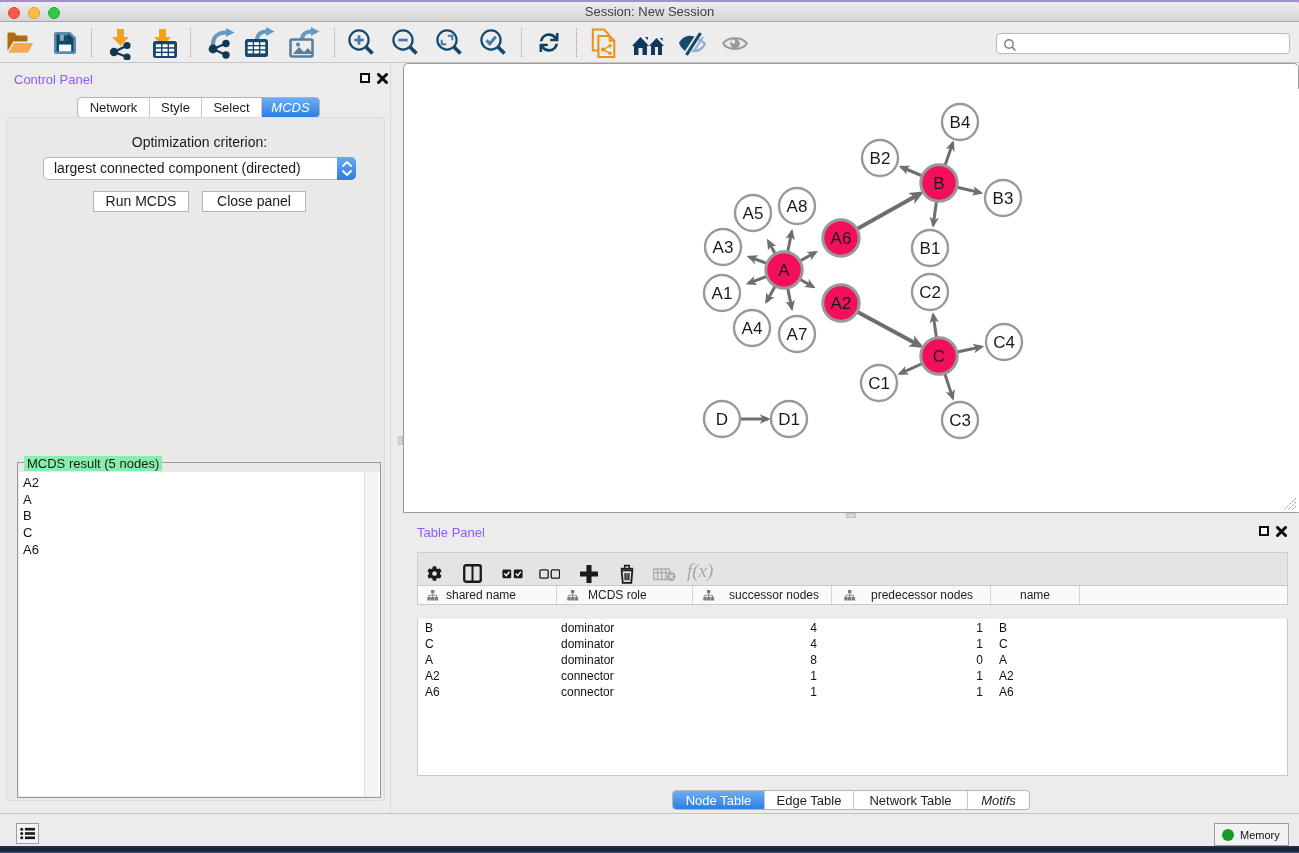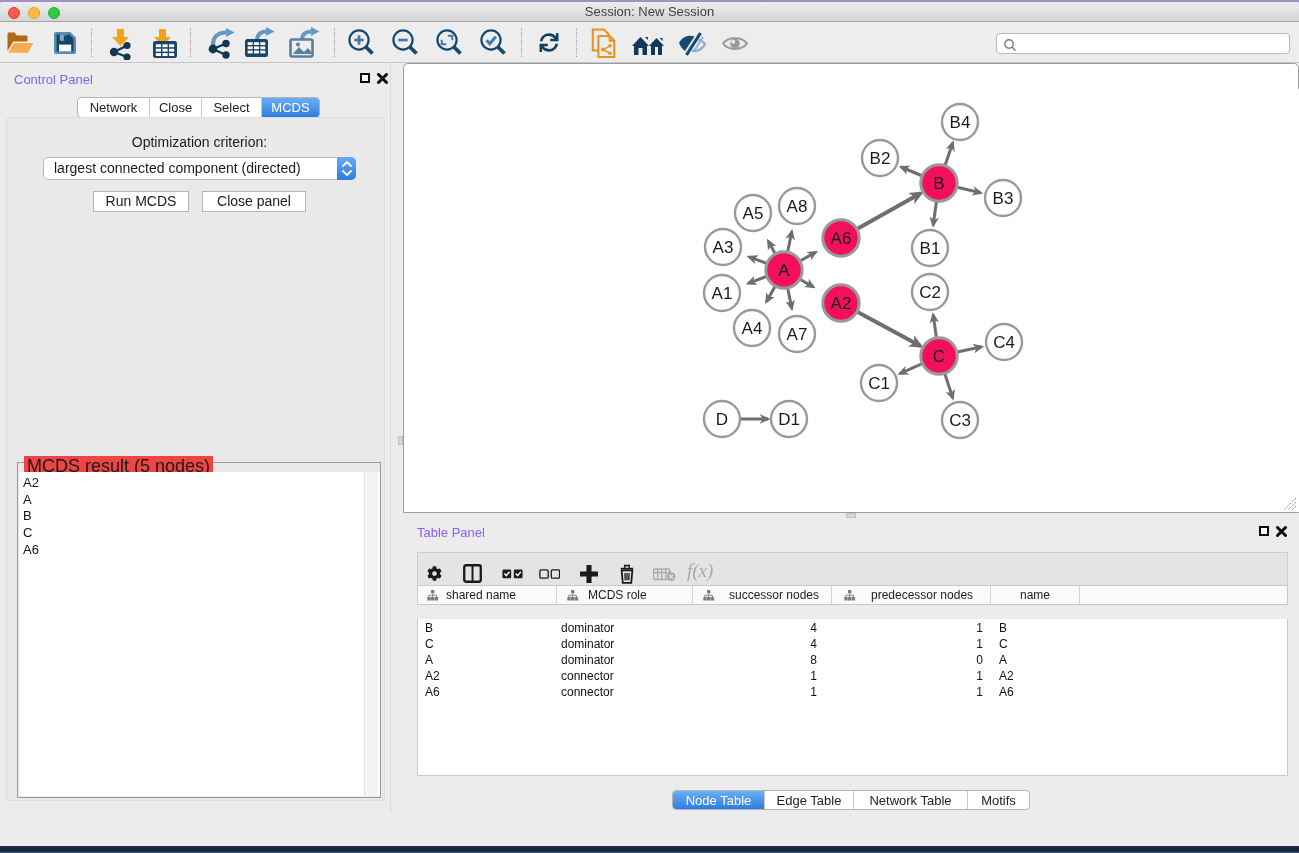--- a/index.html
+++ b/index.html
@@ -18,30 +18,30 @@
 .toolbar { position:absolute; left:0; top:22px; width:1299px; height:41px; background:#ededed; border-bottom:1px solid #c6c6c6; }
 .tbsep { position:absolute; top:6px; height:29px; width:0; border-left:1px dotted #9a9a9a; }
 .search { position:absolute; left:996px; top:11px; width:294px; height:21px; background:#fff; border:1px solid #b9b9b9; border-radius:4px; }
 .icon { position:absolute; }
 
 .cpanel { position:absolute; left:0; top:63px; width:391px; height:750px; background:#ececec; border-right:1px solid #dadada; }
 .cphead { position:absolute; left:14px; top:9px; font-size:13px; color:#8b5cf6; }
 .wbtn { position:absolute; top:9px; font-size:12px; color:#111; }
 .tabs { position:absolute; left:77px; top:34px; height:21px; display:flex; border:1px solid #b4b4b4; border-radius:4px; background:#fff; overflow:hidden; }
 .tab { font-size:13px; color:#222; padding:2px 13px; border-right:1px solid #c8c8c8; line-height:16px; }
-.tab.last { border-right:none; }
+.tab.last { border-right:none;font-style:italic; }
 .tab.sel { background:linear-gradient(#6aaef5,#2f7de1); color:#fff; }
 .cpbody { position:absolute; left:6px; top:54px; width:379px; height:684px; background:#e9e9e9; border:1px solid #dcdcdc; border-radius:3px;padding-left:48px; }
 .optlabel { position:absolute; left:4px; top:16px; width:100%; text-align:center; font-size:14px; color:#1b1b1b; }
 .combo { position:absolute; left:36px; top:39px; width:313px; height:23px; background:#fff; border:1px solid #b5b5b5; border-radius:5px; font-size:14px; color:#1b1b1b; line-height:21px; padding-left:10px; }
 .stepper { position:absolute; right:-1px; top:-1px; width:19px; height:23px; background:linear-gradient(#67a9f4,#2e7ce2); border-radius:0 5px 5px 0; }
 .stepper svg { position:absolute; left:3.5px; top:3px; }
 .btn { position:absolute; top:73px; height:21px; background:#fff; border:1px solid #b5b5b5; border-radius:0; font-size:14px; color:#1b1b1b; text-align:center; line-height:19px; }
 .fieldset { position:absolute; left:10px; top:344px; width:364px; height:336px; border:1px solid #9a9a9a; }
-.legend { position:absolute; left:6px; top:-7px; background:#ef4444; padding:0 3px; font-size:18px; color:#1b1b1b; }
+.legend { position:absolute; left:6px; top:-7px; background:#86efac; padding:0 3px; font-size:13px; color:#1b1b1b; }
 .listbox { position:absolute; left:1px; top:9px; width:361px; height:324px; background:#fff; padding-top:3px; }
 .sb { position:absolute; right:2px; top:0px; width:14px; height:324px; background:#f4f4f4; border-left:1px solid #e2e2e2; }
 .li { font-size:13px; color:#111; padding-left:4px; height:16.7px; line-height:16.7px; }
 
 .vhandle { position:absolute; left:398px; top:436px; width:5px; height:9px; background:#d8d8d8; border:1px solid #c0c0c0; }
 .hhandle { position:absolute; left:846px; top:513px; width:10px; height:5px; background:#d8d8d8; border:1px solid #c0c0c0; }
 
 .netwin { position:absolute; left:403px; top:63px; width:896px; height:450px; border:1px solid #9b9b9b; border-radius:5px 5px 0 0; background:#fff; }
 .nettitle { position:absolute; left:0; top:0; width:100%; height:24px; background:linear-gradient(#f2f2f2,#dcdcdc); border-bottom:1px solid #b0b0b0; border-radius:4px 4px 0 0; }
 .ntl { position:absolute; top:6px; width:12px; height:12px; border-radius:50%; }
@@ -211,21 +211,21 @@
   <div class="cpanel">
     <div class="cphead">Control Panel</div>
     <div class="wbtn" style="left:360px; top:10px;">
         <div style="width:10px;height:10px;border:2px solid #0c0c0c; background:#fdfdfd;"></div>
       </div>
     <div class="wbtn" style="left:377px; top:10px;"><svg width="11" height="11" viewBox="0 0 11 11">
           <path d="M1.5 1.5 L9.5 9.5 M9.5 1.5 L1.5 9.5" stroke="#0c0c0c" stroke-width="3" stroke-linecap="round"></path>
         </svg></div>
     <div class="tabs">
       <div class="tab" style="width:72px; padding:2px 8px; text-align:center;">Network</div>
-        <div class="tab" style="width:52px; padding:2px 0; text-align:center;">Close</div>
+        <div class="tab" style="width:52px; padding:2px 0; text-align:center;">Style</div>
         <div class="tab" style="width:60px; padding:2px 0; text-align:center;">Select</div>
         <div class="tab sel last" style="width:57px; padding:2px 0; text-align:center;">MCDS</div>
     </div>
     <div class="cpbody">
       <div class="optlabel">Optimization criterion:</div>
       <div class="combo">largest connected component (directed)
         <div class="stepper">
             <svg width="12" height="17" viewBox="0 0 12 17">
               <path d="M2 6 L6 2 L10 6" fill="none" stroke="#fff" stroke-width="1.8" stroke-linecap="round" stroke-linejoin="round"></path>
               <path d="M2 11 L6 15 L10 11" fill="none" stroke="#fff" stroke-width="1.8" stroke-linecap="round" stroke-linejoin="round"></path>
@@ -466,14 +466,32 @@
         <div class="cell" style="left:414px; top:65px; width:151px; text-align:right;">1</div>
         <div class="cell" style="left:581px; top:65px;">A6</div>
     </div>
     <div class="btabs">
       <div class="tab sel" style="width:92px; padding:2px 0; text-align:center;">Node Table</div>
       <div class="tab" style="width:89px; padding:2px 0; text-align:center;">Edge Table</div>
       <div class="tab" style="width:114px; padding:2px 0; text-align:center;">Network Table</div>
       <div class="tab last" style="width:61px; padding:2px 0; text-align:center;">Motifs</div>
     </div>
   </div>
+  <div class="statusbar">
+    <div class="listbtn">
+      <svg style="position:absolute; left:3px; top:3px;" width="15" height="13" viewBox="0 0 15 13">
+        <g fill="#1a1a1a">
+          <circle cx="1.7" cy="2.2" r="1.5"></circle>
+            <rect x="5" y="0.9" width="10" height="2.6"></rect>
+          <circle cx="1.7" cy="6.5" r="1.5"></circle>
+            <rect x="5" y="5.2" width="10" height="2.6"></rect>
+          <circle cx="1.7" cy="10.8" r="1.5"></circle>
+            <rect x="5" y="9.5" width="10" height="2.6"></rect>
+        </g>
+      </svg>
+    </div>
+    <div class="membtn">
+      <span style="position:absolute; left:7px; top:5px; width:12px; height:12px; border-radius:50%; background:#189a2f;"></span>
+      <span style="position:absolute; left:25px; top:5px;">Memory</span>
+    </div>
+  </div>
 </div>
 <div class="purpletop"></div>
 
 </body></html>

